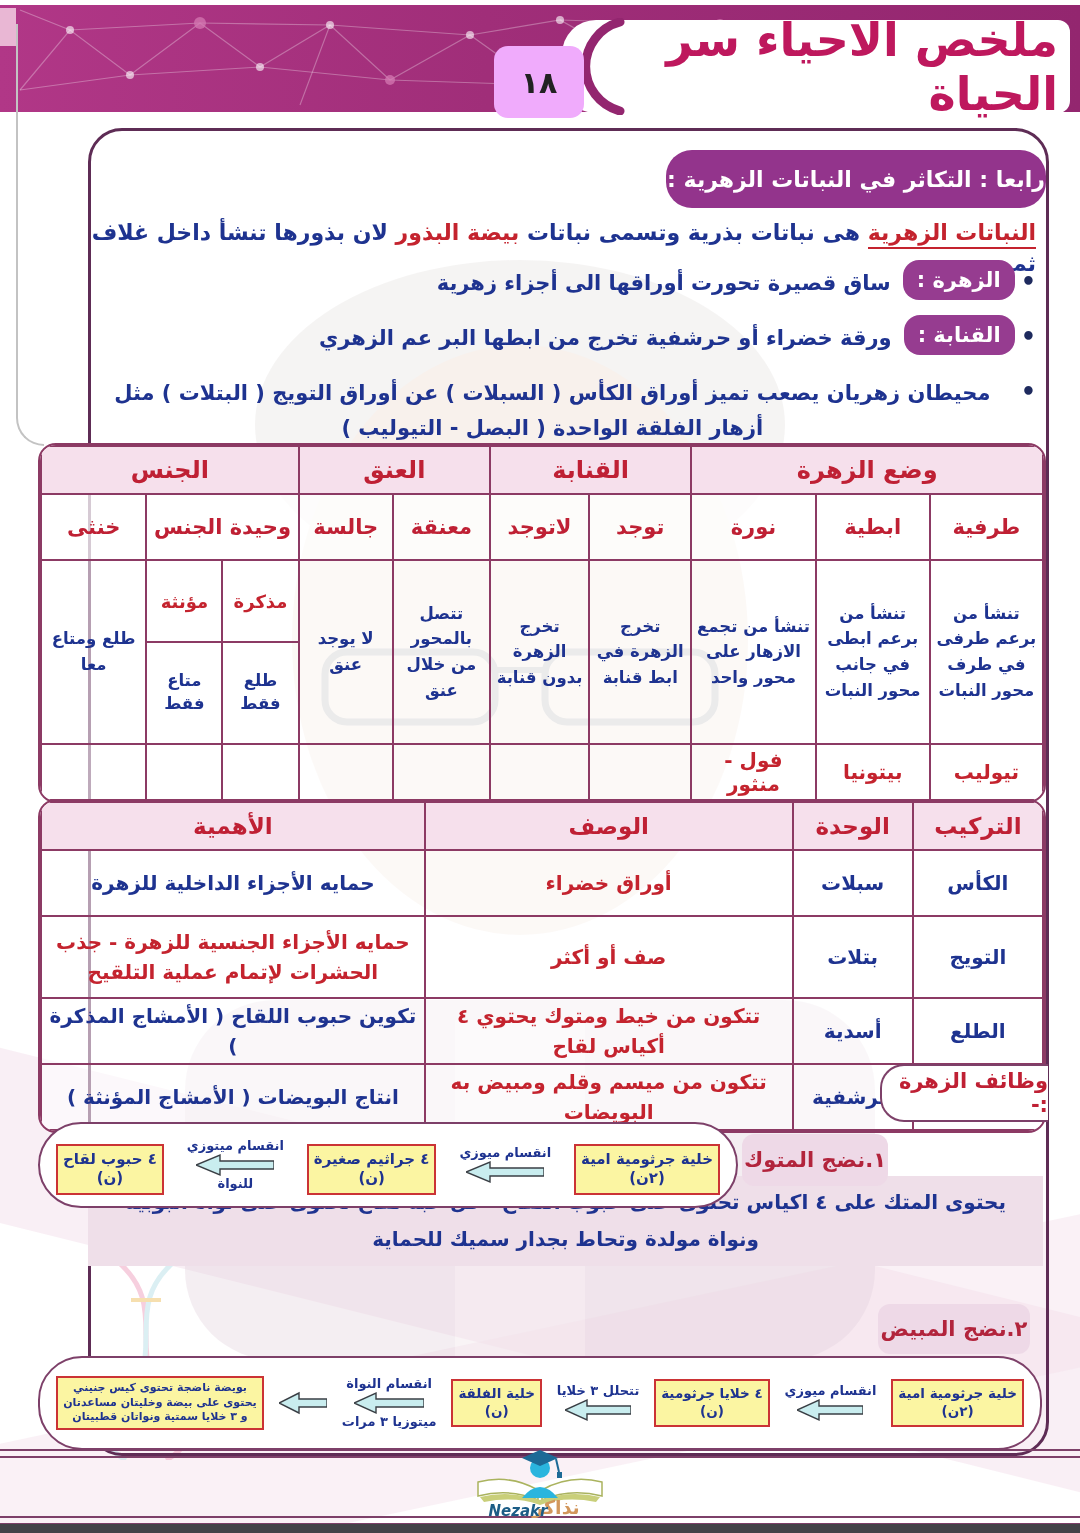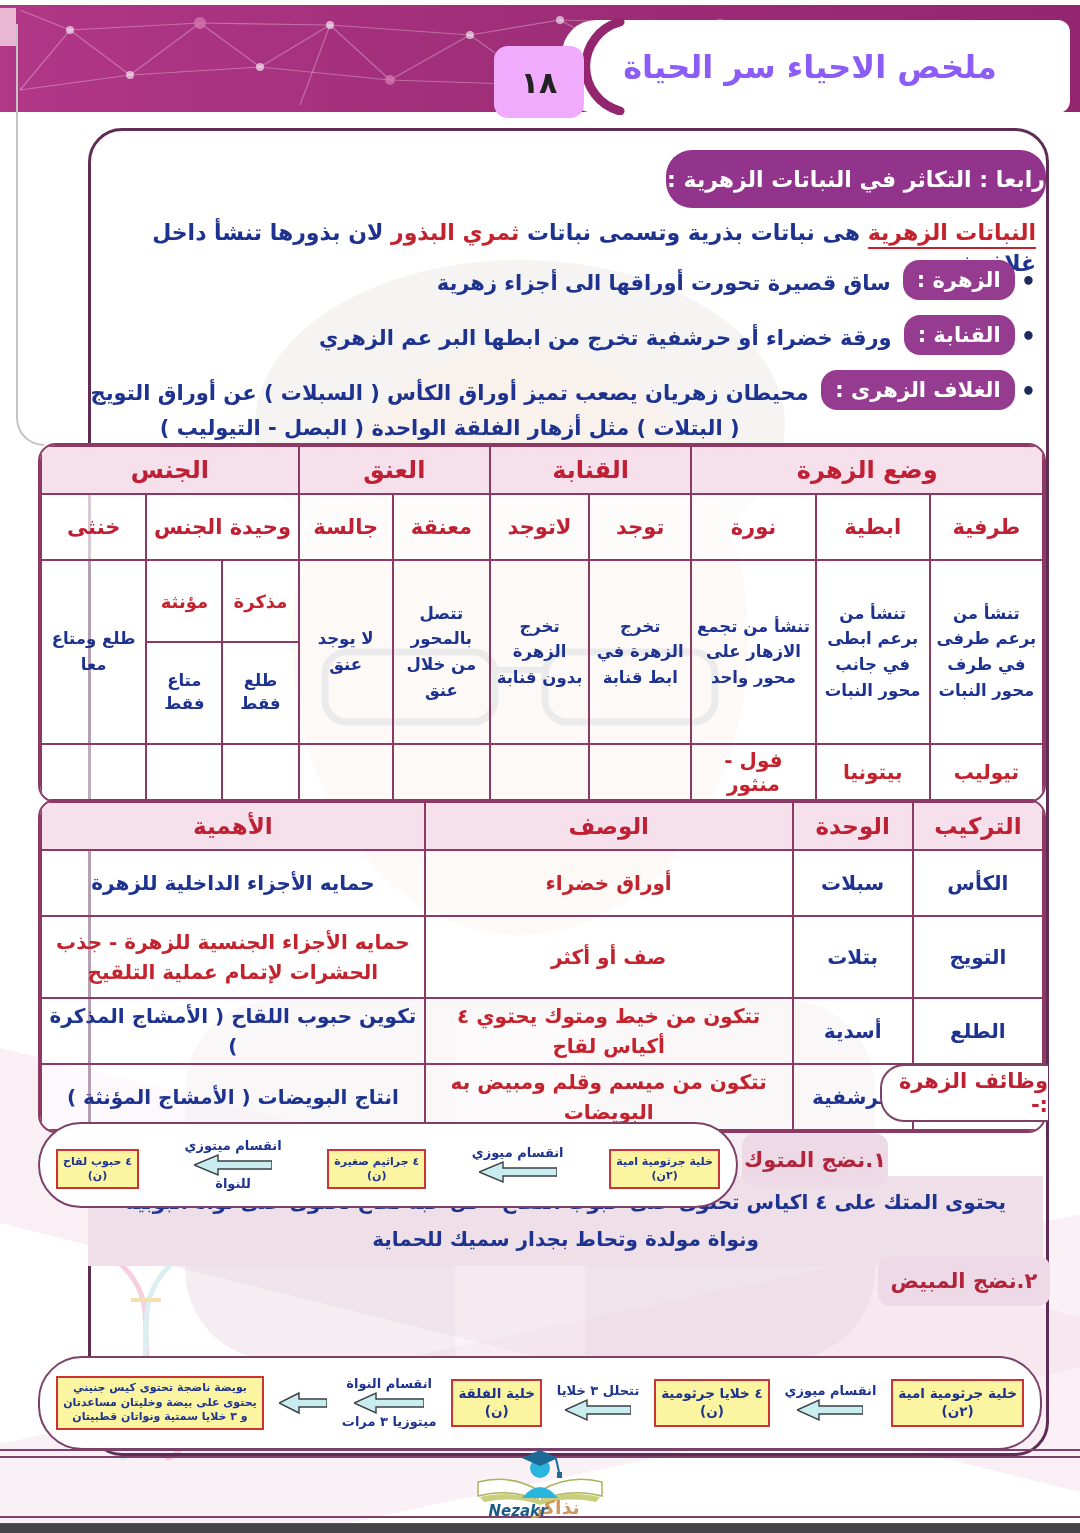--- a/index.html
+++ b/index.html
@@ -11,21 +11,21 @@
   .abs{position:absolute;}
 
   
   .banner{left:0;top:5px;width:1080px;height:107px;
     background:linear-gradient(90deg,#b13787 0%,#a02e79 45%,#93266f 100%);}
   .banner svg{width:100%;height:100%;display:block;}
   .pink-corner{left:0;top:8px;width:16px;height:38px;background:#e9b7d4;}
   .title-panel{left:562px;top:20px;width:508px;height:93px;background:#ffffff;
     border-radius:34px 12px 12px 34px;display:flex;align-items:center;justify-content:center;z-index:3;}
   .title-panel .crescent{position:absolute;right:auto;left:6px;top:-2px;height:97px;width:70px;}
-  .main-title{color:#8b5cf6;font-weight:bold;font-size:32px;letter-spacing:-1px;padding-right:12px;}
+  .main-title{color:#be185d;font-weight:bold;font-size:46px;letter-spacing:-1px;padding-right:12px;}
   .page-box{left:494px;top:46px;width:90px;height:72px;background:#f0abfc;border-radius:14px;
     display:flex;align-items:center;justify-content:center;z-index:4;
     font-size:30px;color:#222;font-weight:bold;}
 
   
   .page-edge{left:16px;top:24px;width:26px;height:420px;
     border-left:2px solid #c3c3c3;border-bottom:2px solid #c3c3c3;border-radius:0 0 0 30px;}
   .frame{left:88px;top:128px;width:955px;height:1322px;border:3px solid #5e2c55;border-radius:34px;z-index:1;}
   .watermark{left:0;top:240px;width:1080px;height:1120px;z-index:0;opacity:.38;}
   .bg-strip1{left:-140px;top:1190px;width:1400px;height:170px;background:rgba(240,214,230,.40);transform:rotate(14deg);z-index:0;}
@@ -67,28 +67,28 @@
   tr.t2row td.red{color:#c4232e;}
   tr.r1 td{height:60px;} tr.r2 td{height:76px;} tr.r3 td{height:56px;} tr.r4 td{height:54px;}
 
   
   .func-title{left:880px;top:1064px;width:166px;height:54px;background:#fff;
     border:2px solid #7d4069;border-right:none;border-radius:24px 0 0 24px;
     display:flex;align-items:center;justify-content:center;color:#bf2034;font-weight:bold;font-size:21px;z-index:4;}
   .step-pill{background:#eed9e7;border-radius:12px;display:flex;align-items:center;justify-content:center;
     color:#b2243c;font-weight:bold;font-size:21px;z-index:3;}
   .pill-matook{left:742px;top:1134px;width:146px;height:52px;}
-  .pill-mobid{left:878px;top:1256px;width:172px;height:50px;}
+  .pill-mobid{left:878px;top:1304px;width:152px;height:50px;}
   .flow{background:#fff;border:2.5px solid #7d4069;border-radius:44px;display:flex;align-items:center;
     justify-content:space-between;padding:0 16px;box-sizing:border-box;z-index:3;}
   .flow1{left:38px;top:1122px;width:700px;height:86px;}
   .flow2{left:38px;top:1356px;width:1004px;height:94px;}
   .f-box{background:#fbf5a2;border:2px solid #cb3335;color:#1e3390;font-weight:bold;text-align:center;
     padding:4px 5px;line-height:1.3;}
-  .flow1 .f-box{font-size:11px;margin-top:8px;}
+  .flow1 .f-box{font-size:15px;margin-top:8px;}
   .flow2 .f-box{font-size:13.5px;}
   .f-box.big{font-size:11px;width:196px;line-height:1.35;padding:3px 4px;}
   .f-arrow{display:flex;flex-direction:column;align-items:center;justify-content:center;color:#1e3390;
     font-weight:bold;font-size:13px;line-height:1.1;flex:0 0 auto;}
   .f-arrow svg{display:block;}
   .note{left:88px;top:1176px;width:955px;height:90px;background:#efdfe9;display:flex;flex-direction:column;
     align-items:center;justify-content:center;color:#1e3390;font-weight:bold;font-size:20px;line-height:1.85;z-index:2;}
 
   
   .foot-line{left:0;width:1080px;height:5px;border-top:2px solid #7d4069;border-bottom:2px solid #7d4069;z-index:2;}
@@ -174,38 +174,37 @@
 </div>
 <div class="abs page-box">١٨</div>
 
 <div class="abs frame"></div>
 
 <div class="abs section-pill">رابعا : التكاثر في النباتات الزهرية :</div>
 
 <div class="abs intro">
   <span class="term">النباتات الزهرية</span>
   <span class="blue">هى نباتات بذرية وتسمى نباتات</span>
-  <span class="redword">ثمري البذور</span>
+  <span class="redword">بيضة البذور</span>
   <span class="blue">لان بذورها تنشأ داخل غلاف ثمري</span>
 </div>
 
 <div class="abs defs">
   <div class="def-row">
     <span class="def-bullet">•</span>
     <span class="def-pill">الزهرة :</span>
     <span class="def-text">ساق قصيرة تحورت أوراقها الى أجزاء زهرية</span>
   </div>
   <div class="def-row">
     <span class="def-bullet">•</span>
     <span class="def-pill">القنابة :</span>
     <span class="def-text">ورقة خضراء أو حرشفية تخرج من ابطها البر عم الزهري</span>
   </div>
   <div class="def-row">
     <span class="def-bullet">•</span>
-    <span class="def-pill">الغلاف الزهرى :</span>
     <span class="def-text">محيطان زهريان يصعب تميز أوراق الكأس ( السبلات ) عن أوراق التويج ( البتلات ) مثل أزهار الفلقة الواحدة ( البصل - التيوليب )</span>
   </div>
 </div>
 
 <div class="abs tbl-wrap t1-wrap">
 <table>
   <colgroup>
     <col style="width:11.3%">
         <col style="width:11.4%">
         <col style="width:12.4%">

